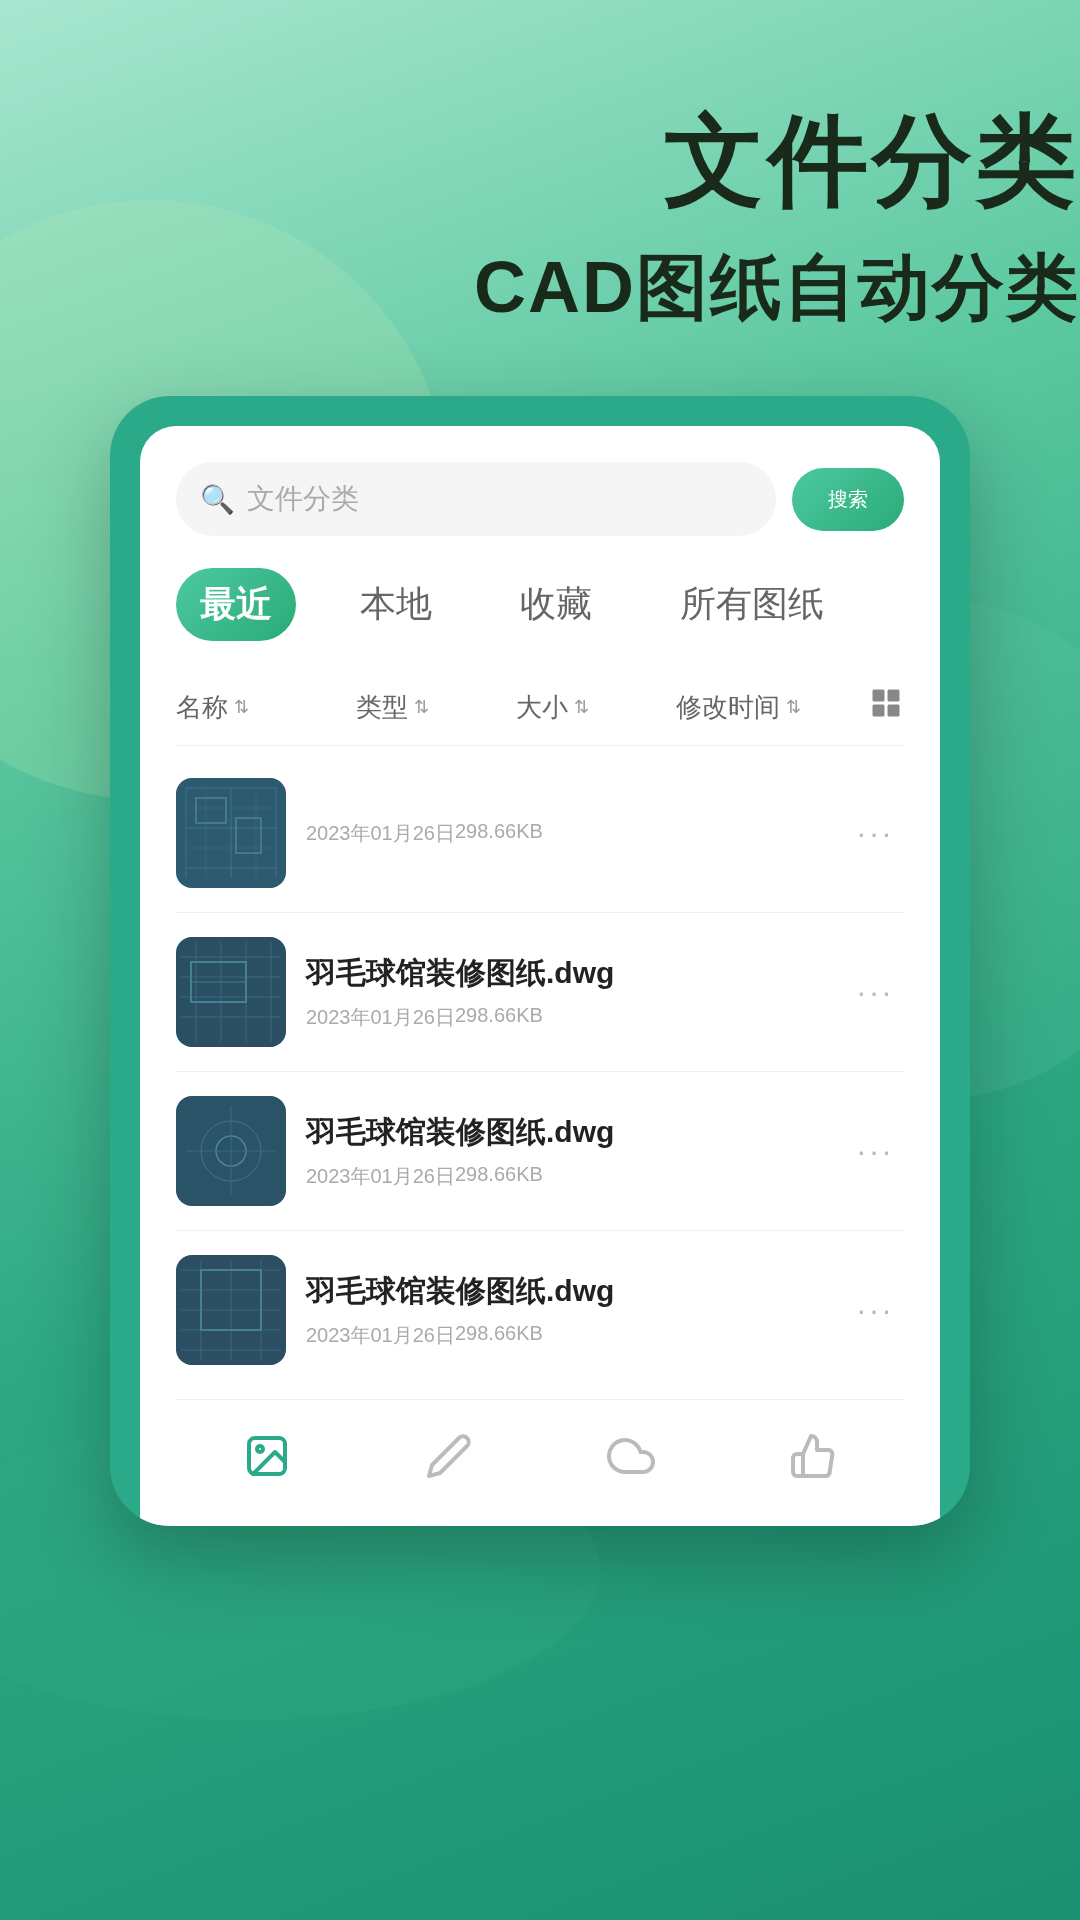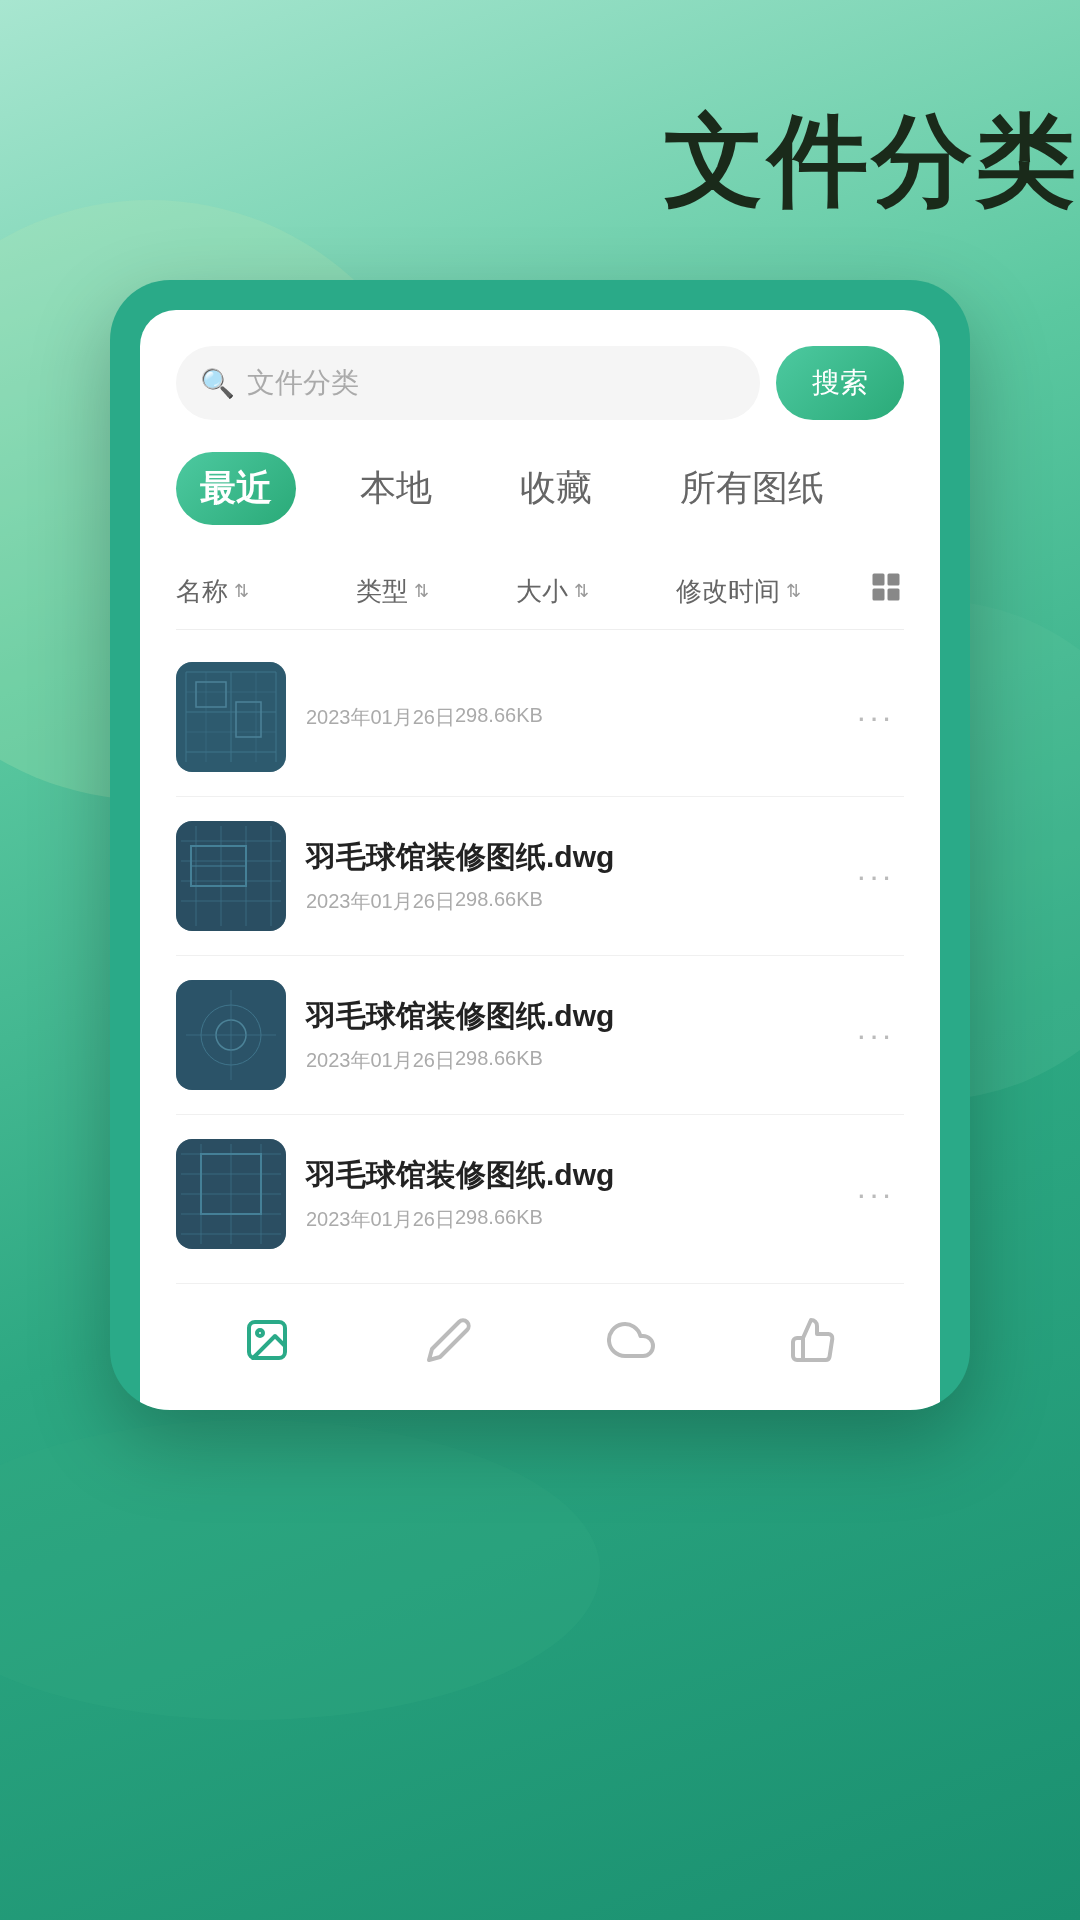--- a/index.html
+++ b/index.html
@@ -163,21 +163,21 @@
       color: #aaa;
       font-size: 28px;
     }
 
     .search-btn {
       background: linear-gradient(135deg, #4dc9a0, #2aaa78);
       color: white;
       border: none;
       border-radius: 50px;
       padding: 18px 36px;
-      font-size: 28px;
+      font-size: 20px;
       cursor: pointer;
       white-space: nowrap;
     }
 
     
     .tabs {
       display: flex;
       align-items: center;
       gap: 40px;
       margin-bottom: 28px;
@@ -322,20 +322,21 @@
 <body>
 
 <div class="bg-decor">
   <div class="bg-shape1"></div>
   <div class="bg-shape2"></div>
   <div class="bg-shape3"></div>
 </div>
 
 <div class="title-section">
   <div class="main-title">文件分类</div>
+  <div class="sub-title">CAD图纸自动分类</div>
 </div>
 
 <div class="phone-mockup">
 
 
 
   <div class="content-area">
 
     <div class="search-bar">
       <div class="search-input-wrapper">

